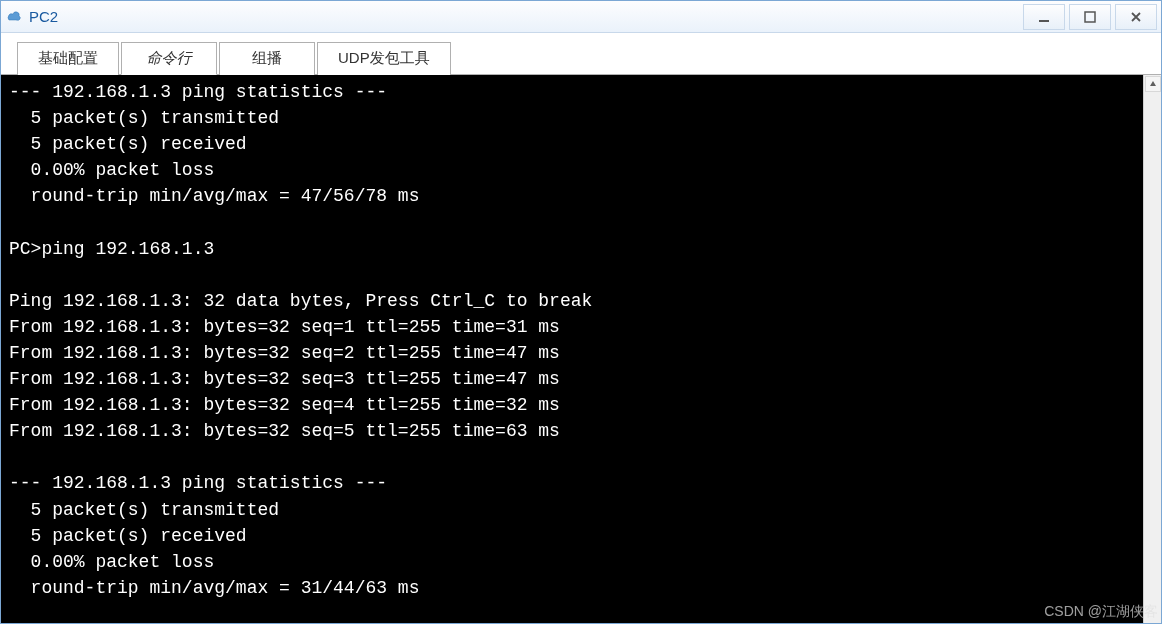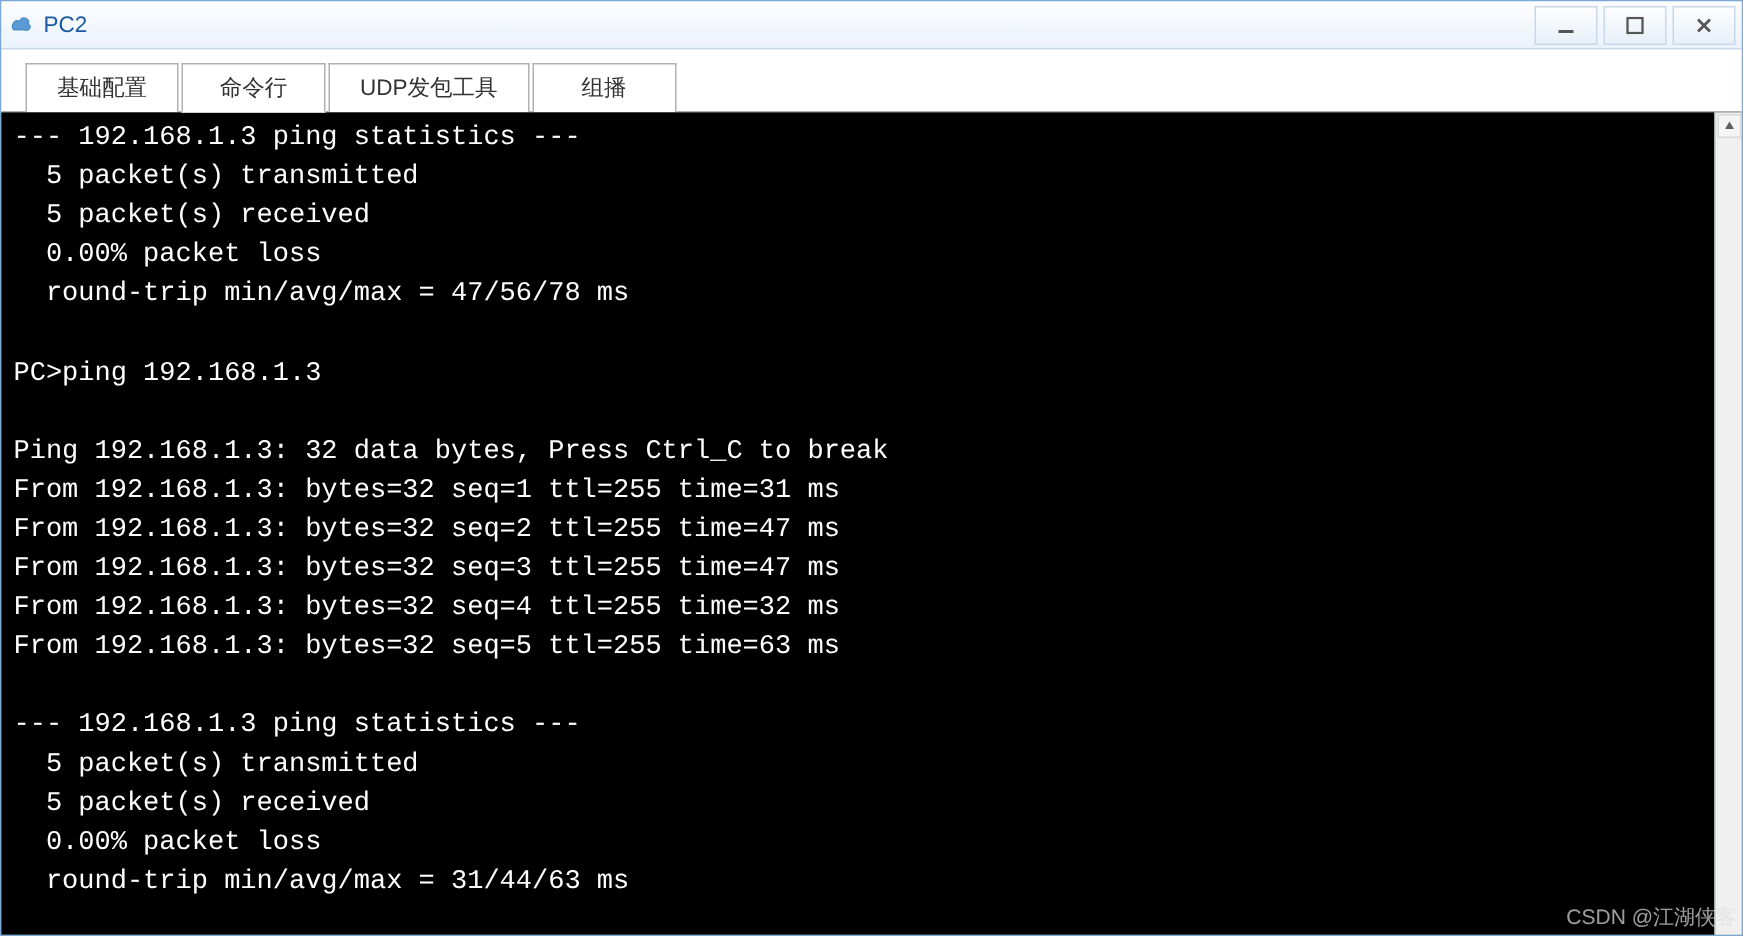--- a/index.html
+++ b/index.html
@@ -81,24 +81,25 @@
       cursor: pointer;
       position: relative;
       top: 1px;
       min-width: 96px;
       text-align: center;
     }
     .tab.active {
       background: #fff;
       border-bottom: 1px solid #fff;
       z-index: 2;
+      font-style: italic;
     }
     .terminal-container {
       flex: 1;
-      background: #14532d;
+      background: #86efac;
       margin: 0;
       position: relative;
       display: flex;
     }
     .terminal {
       flex: 1;
       background: #000;
       color: #fff;
       font-family: "Courier New", monospace;
       font-size: 18px;
@@ -171,22 +172,22 @@
         <svg width="12" height="12" viewBox="0 0 12 12">
             <path d="M2 2 L10 10 M10 2 L2 10" stroke="#555" stroke-width="1.8"></path>
           </svg>
       </div>
     </div>
   </div>
 
   <div class="tabbar">
     <div class="tab">基础配置</div>
     <div class="tab active">命令行</div>
+    <div class="tab">组播</div>
     <div class="tab">UDP发包工具</div>
-    <div class="tab">组播</div>
   </div>
 
   <div class="terminal-container">
     <div class="terminal" id="terminal">--- 192.168.1.3 ping statistics ---
   5 packet(s) transmitted
   5 packet(s) received
   0.00% packet loss
   round-trip min/avg/max = 47/56/78 ms
 
 PC&gt;ping 192.168.1.3

